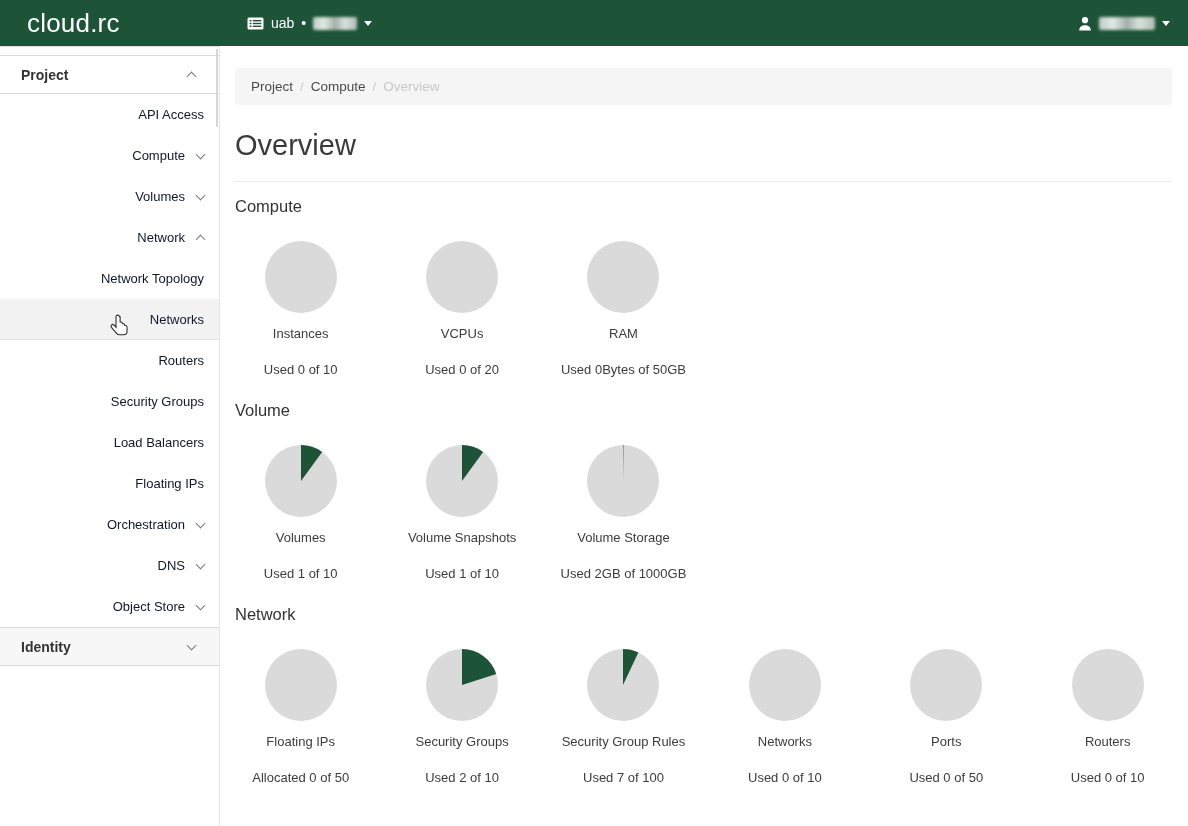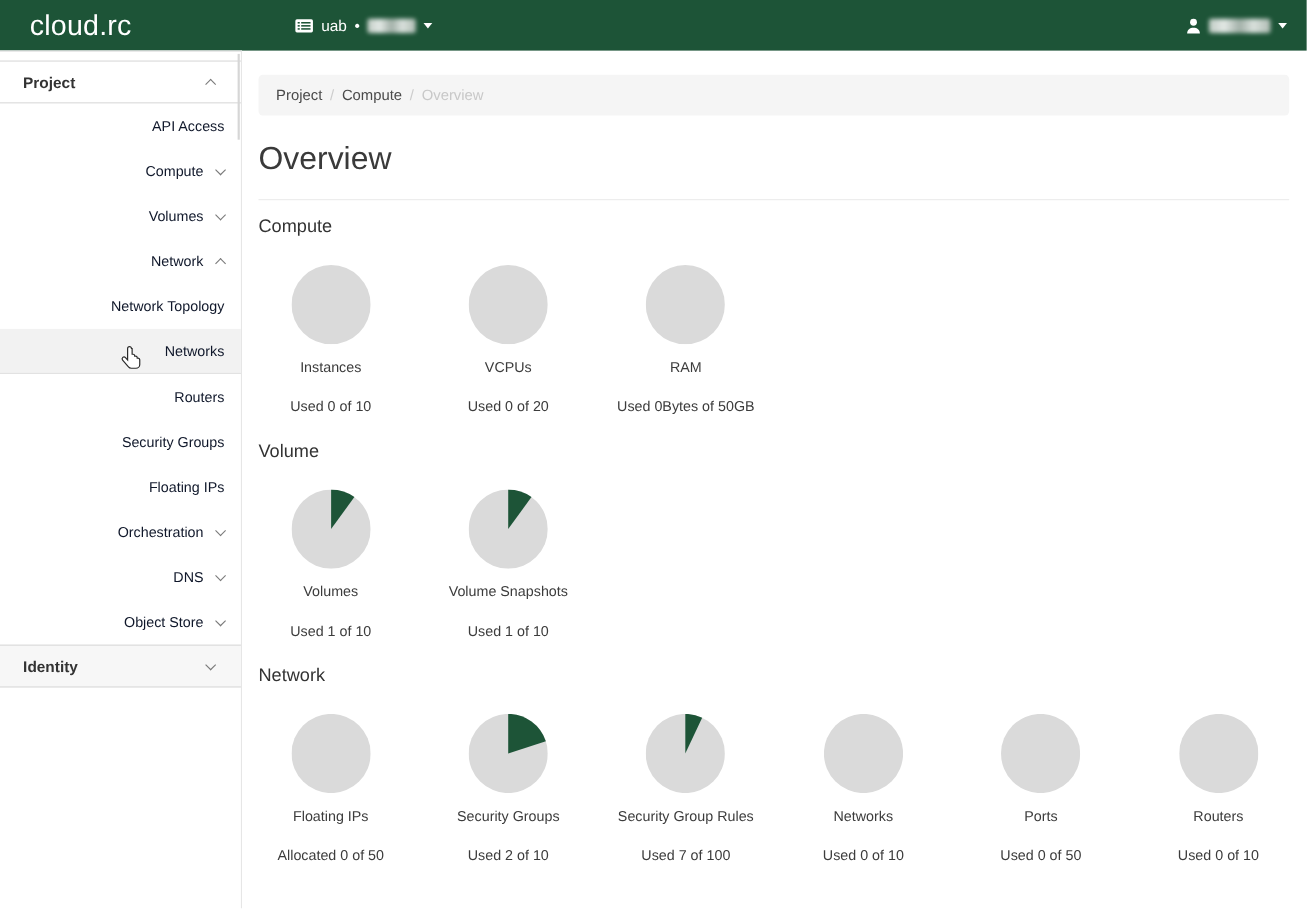--- a/index.html
+++ b/index.html
@@ -11,21 +11,21 @@
 
   
   .navbar {
     position:absolute; top:0; left:0; width:1188px; height:46px;
     background:#1d5437; display:flex; align-items:center;
   }
   .brand {
     width:220px; padding-left:27px; color:#fff; font-size:26px; letter-spacing:0.2px;
   }
   .context-switcher {
-    margin-left:48px; display:flex; align-items:center; gap:7px;
+    margin-left:27px; display:flex; align-items:center; gap:7px;
     color:#fff; font-size:14px; cursor:pointer;
   }
   .user-menu {
     margin-left:auto; padding-right:18px; display:flex; align-items:center; gap:7px;
     color:#fff; font-size:13px; cursor:pointer;
   }
   .redacted {
     display:inline-block; height:13px; border-radius:2px;
     background:linear-gradient(90deg,#c9d2cc,#eef1ef 25%,#a9b5ae 50%,#e4e9e6 72%,#b8c2bb);
     filter:blur(1.7px); opacity:.95;
@@ -147,20 +147,23 @@
       <div class="side-row leaf highlighted">
         <span class="side-label">Networks</span>
       </div>
       <div class="side-row leaf">
         <span class="side-label">Routers</span>
       </div>
       <div class="side-row leaf">
         <span class="side-label">Security Groups</span>
       </div>
       <div class="side-row leaf">
+        <span class="side-label">Load Balancers</span>
+      </div>
+      <div class="side-row leaf">
         <span class="side-label">Floating IPs</span>
       </div>
       <div class="side-row branch">
         <span class="side-label">Orchestration</span>
         <span class="chev down"></span>
       </div>
       <div class="side-row branch">
         <span class="side-label">DNS</span>
         <span class="chev down"></span>
       </div>
@@ -223,20 +226,28 @@
           <div class="chart-usage">Used 1 of 10</div>
         </div>
         <div class="chart-col">
           <svg width="72" height="72" viewBox="0 0 72 72" class="pie-svg">
             <circle cx="36" cy="36" r="36" fill="#dadada"></circle>
             <path d="M36,36 L36,0 A36,36 0 0 1 57.16,6.88 Z" fill="#1d5437"></path>
           </svg>
           <div class="chart-label">Volume Snapshots</div>
           <div class="chart-usage">Used 1 of 10</div>
         </div>
+        <div class="chart-col">
+          <svg width="72" height="72" viewBox="0 0 72 72" class="pie-svg">
+            <circle cx="36" cy="36" r="36" fill="#dadada"></circle>
+            <path d="M36,36 L36,0 A36,36 0 0 1 36.45,0.00 Z" fill="#1d5437"></path>
+          </svg>
+          <div class="chart-label">Volume Storage</div>
+          <div class="chart-usage">Used 2GB of 1000GB</div>
+        </div>
       </div>
       <h3 class="section-heading">Network</h3>
       <div class="chart-row">
         <div class="chart-col">
           <svg width="72" height="72" viewBox="0 0 72 72" class="pie-svg">
             <circle cx="36" cy="36" r="36" fill="#dadada"></circle>
           </svg>
           <div class="chart-label">Floating IPs</div>
           <div class="chart-usage">Allocated 0 of 50</div>
         </div>

